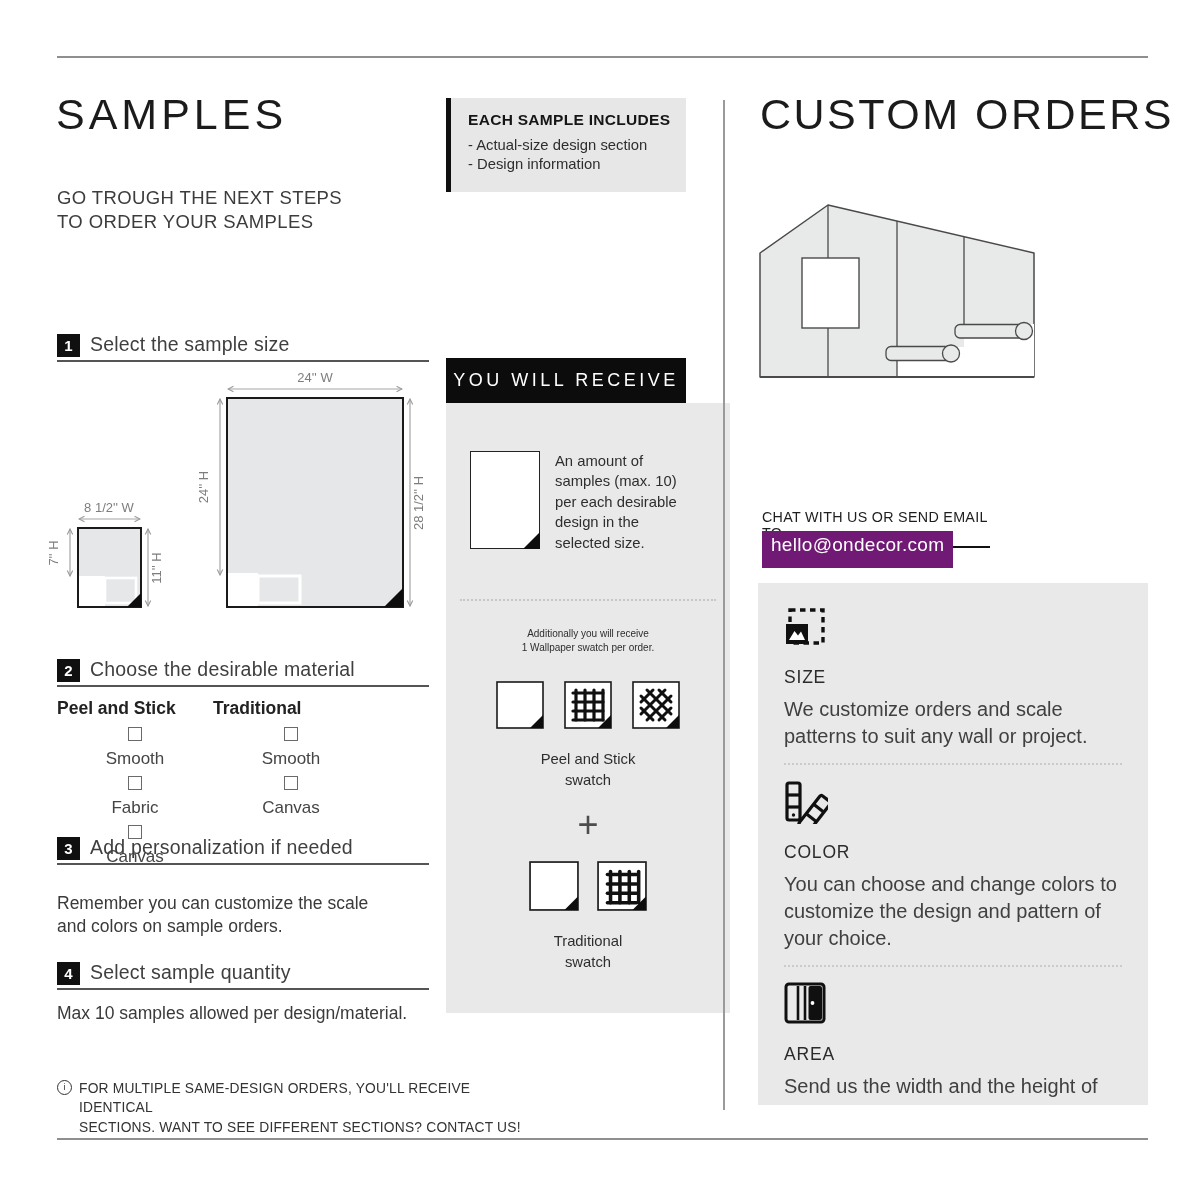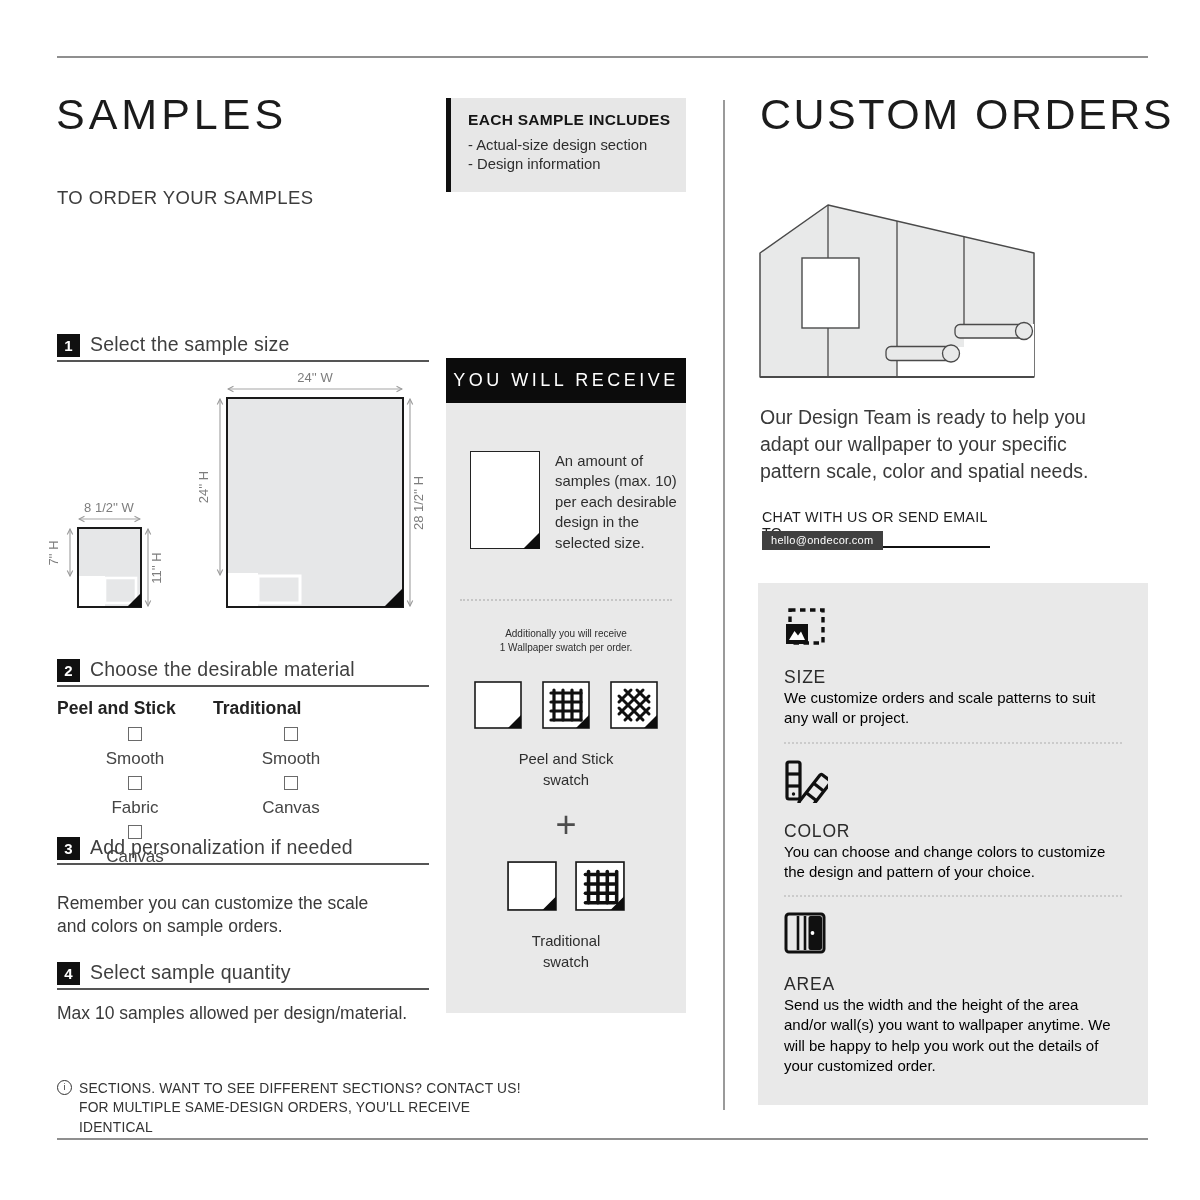--- a/index.html
+++ b/index.html
@@ -33,59 +33,60 @@
 
   
   .includes-box{position:absolute;left:446px;top:98px;width:240px;box-sizing:border-box;background:#e7e7e7;
                 border-left:5px solid #0f0f0f;padding:13px 12px 18px 17px;}
   .includes-title{font-size:15.5px;font-weight:bold;color:#151515;letter-spacing:.3px;margin-bottom:7px;}
   .includes-item{font-size:14.8px;color:#2e2e2e;line-height:1.3;padding-left:9px;text-indent:-9px;}
   .includes-item::before{content:"- ";}
 
   .receive-head{position:absolute;left:446px;top:358px;width:240px;height:45px;background:#0c0c0c;color:#fff;
                 display:flex;align-items:center;justify-content:center;font-size:18px;letter-spacing:3.5px;}
-  .receive-panel{position:absolute;left:446px;top:403px;width:240px;height:610px;background:#e9e9e9;box-sizing:border-box;}
+  .receive-panel{position:absolute;left:446px;top:403px;width:284px;height:610px;background:#e9e9e9;box-sizing:border-box;}
   .sheet-row{display:flex;gap:15px;padding:48px 0 0 24px;}
   .sheet-icon{position:relative;width:68px;height:96px;background:#fff;border:1.5px solid #222;flex:0 0 auto;}
   .fold::after{content:"";position:absolute;right:-1px;bottom:-1px;width:0;height:0;
                border-bottom:17px solid #0d0d0d;border-left:17px solid transparent;}
   .sheet-text{width:122px;font-size:14.8px;line-height:1.38;color:#2e2e2e;}
   .dotted-mid{margin:46px 14px 0;border-top:2px dotted #c6c6c6;}
   .additional{margin-top:26px;text-align:center;font-size:10px;line-height:1.42;color:#2e2e2e;}
   .swatch-row{margin-top:26px;display:flex;justify-content:center;gap:20px;}
   .swatch-row2{margin-top:18px;display:flex;justify-content:center;gap:18px;}
   .swatch-label{margin-top:20px;text-align:center;font-size:14.8px;line-height:1.4;color:#2e2e2e;}
   .plus-sign{margin-top:16px;text-align:center;font-size:36px;font-weight:300;color:#4d4d4d;line-height:1;}
 
   
   .vdivider{position:absolute;left:723px;top:100px;width:2px;height:1010px;background:#9a9a9a;}
   .custom-intro{position:absolute;left:760px;top:404px;width:372px;font-size:19.5px;line-height:1.38;color:#3a3a3a;}
   .chat-label{position:absolute;left:762px;top:509px;width:228px;font-size:14.3px;color:#1e1e1e;letter-spacing:.3px;
               border-bottom:2px solid #111;padding-bottom:5px;}
-  .email-chip{position:absolute;left:762px;top:531px;background:#404040;color:#fff;font-size:11px;
-              padding:3px 9px 4px;letter-spacing:.3px;}
+  .email-chip{position:absolute;left:762px;top:531px;background:#701a75;color:#fff;font-size:19px;
+              padding:3px 9px 12px;letter-spacing:.3px;}
   .custom-box{position:absolute;left:758px;top:583px;width:390px;height:522px;background:#e9e9e9;
               box-sizing:border-box;padding:22px 26px 18px;overflow:hidden;}
   .cst-title{margin-top:14px;font-size:17.5px;letter-spacing:.8px;color:#2b2b2b;}
-  .cst-text{margin-top:0;font-size:15px;line-height:1.35;color:#000000;}
+  .cst-text{margin-top:8px;font-size:20px;line-height:1.35;color:#404040;}
   .dotted-right{margin:13px 0 15px;border-top:2px dotted #cbcbcb;}
 
   svg text{font-family:"Liberation Sans",sans-serif;}
 </style>
 </head>
 <body>
 
 <div class="page">
 
   <div class="hrule" style="top:56px;"></div>
   <div class="hrule" style="top:1138px;"></div>
 
   <div class="big-title" style="left:56px;top:90px;">SAMPLES</div>
 
   <div class="samples-sub">
+    <div>GO TROUGH THE NEXT STEPS</div>
     <div>TO ORDER YOUR SAMPLES</div>
   </div>
 
   <div class="step" style="top:333px;">
     <div class="step-head">
       <span class="step-num">1</span>
       <span class="step-label">Select the sample size</span>
     </div>
   </div>
 
@@ -170,22 +171,22 @@
     <div class="step-head">
       <span class="step-num">4</span>
       <span class="step-label">Select sample quantity</span>
     </div>
     <div class="step-body" style="width:380px;">Max 10 samples allowed per design/material.</div>
   </div>
 
   <div class="footnote">
     <span class="info-circ">i</span>
     <div>
+      <div>FOR MULTIPLE SAME-DESIGN ORDERS, YOU'LL RECEIVE IDENTICAL</div>
       <div>SECTIONS. WANT TO SEE DIFFERENT SECTIONS? CONTACT US!</div>
-      <div>FOR MULTIPLE SAME-DESIGN ORDERS, YOU'LL RECEIVE IDENTICAL</div>
     </div>
   </div>
 
   <div class="includes-box">
     <div class="includes-title">EACH SAMPLE INCLUDES</div>
     <div class="includes-item">Actual-size design section</div>
     <div class="includes-item">Design information</div>
   </div>
 
   <div class="receive-head">YOU WILL RECEIVE</div>
@@ -287,21 +288,20 @@
     <g>
       <rect x="197" y="128.5" width="70" height="13.5" rx="5" fill="#e8e9e9" stroke="#4a4a4a" stroke-width="1.3"></rect>
       <circle cx="266" cy="135" r="8.5" fill="#e8e9e9" stroke="#4a4a4a" stroke-width="1.3"></circle>
     </g>
     <g>
       <rect x="128" y="150.5" width="66" height="14" rx="5" fill="#e8e9e9" stroke="#4a4a4a" stroke-width="1.3"></rect>
       <circle cx="193" cy="157.5" r="8.5" fill="#e8e9e9" stroke="#4a4a4a" stroke-width="1.3"></circle>
     </g>
   </svg>
 
-  <div class="custom-intro">Our Design Team is ready to help you adapt our wallpaper to your specific pattern scale, color and spatial needs.</div>
 
   <div class="chat-label">CHAT WITH US OR SEND EMAIL TO</div>
   <div class="email-chip">hello@ondecor.com</div>
 
   <div class="custom-box">
 
     
     <svg width="44" height="44" viewBox="0 0 44 44">
       <rect x="6" y="5" width="33" height="33" fill="none" stroke="#101010" stroke-width="3.4" stroke-dasharray="5.5,4.5"></rect>
       <rect x="2" y="19" width="22" height="20" fill="#101010"></rect>

